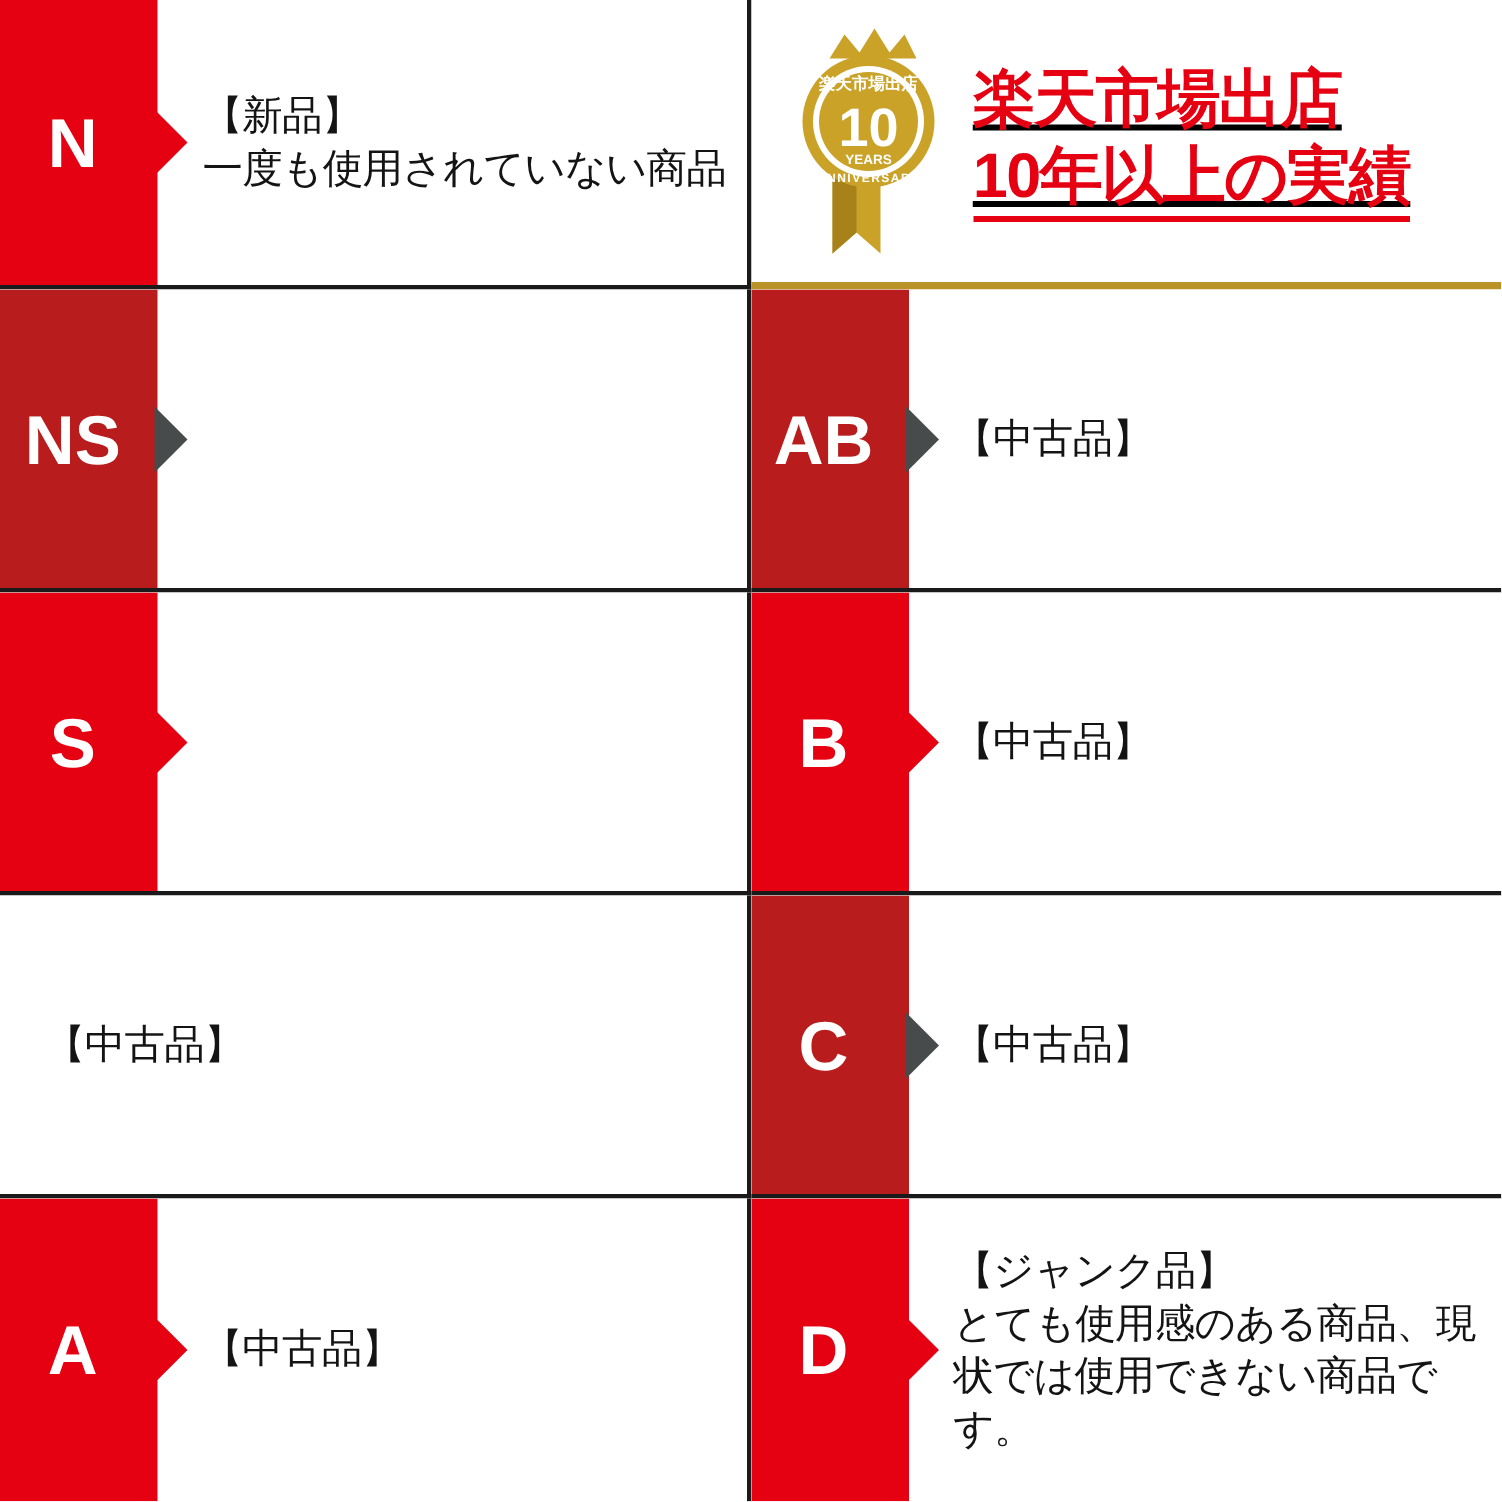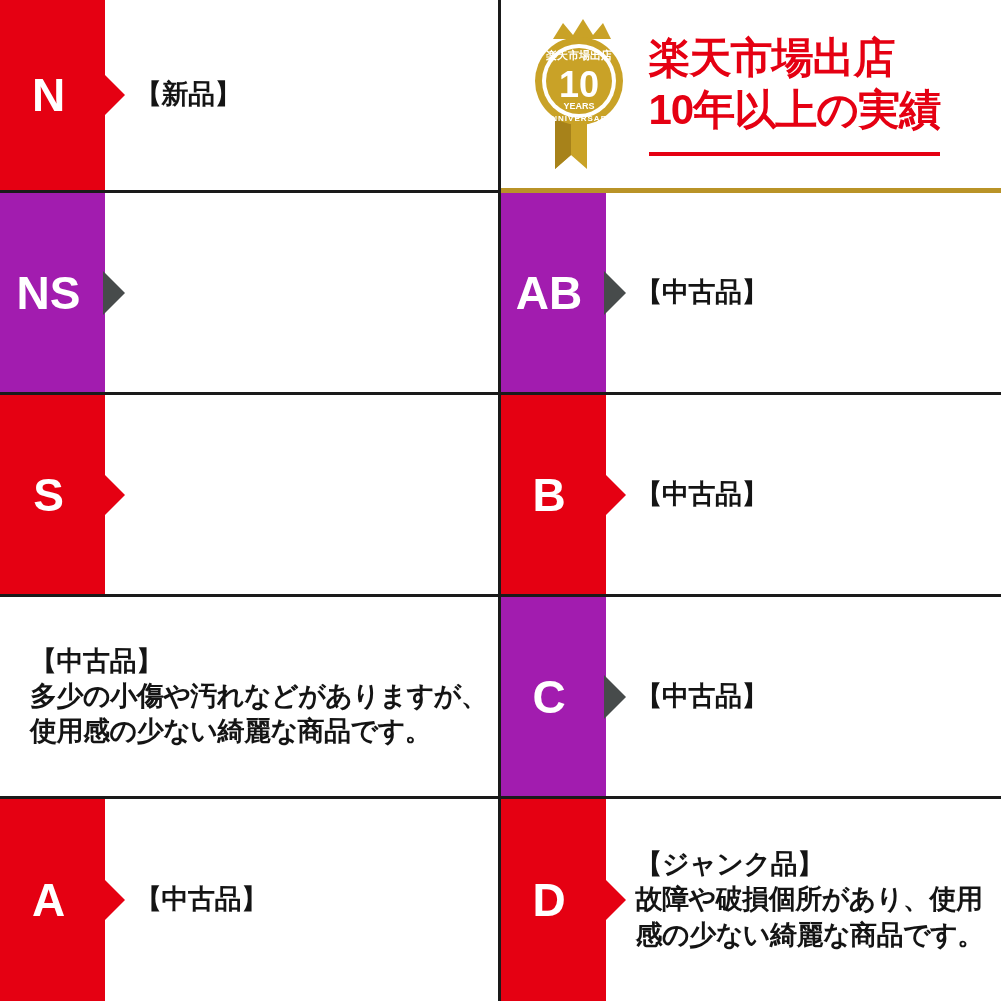--- a/index.html
+++ b/index.html
@@ -70,34 +70,34 @@
     top: 50%;
     transform: translateY(-50%);
     width: 0;
     height: 0;
     border-top: 22px solid transparent;
     border-bottom: 22px solid transparent;
     border-left: 22px solid currentColor;
     z-index: 1;
   }
   .grade.red { background: #e50012; color: #e50012; }
-  .grade.gray { background: #a21caf; color: #474b4b; }
+  .grade.gray { background: #b91c1c; color: #474b4b; }
   .grade.red .letter, .grade.gray .letter { color: #ffffff; }
 
   .desc {
     flex: 1 1 auto;
     padding: 10px 8px 10px 30px;
     box-sizing: border-box;
     display: flex;
     flex-direction: column;
     justify-content: center;
     color: #141414;
     font-size: 27px;
     line-height: 1.30;
-    font-weight: bold;
+    font-weight: normal;
     letter-spacing: -0.5px;
     word-break: break-all;
   }
   .desc .title {
     display: block;
   }
   .desc .body {
     display: block;
   }
 
@@ -105,20 +105,21 @@
   .banner {
     position: relative;
     display: flex;
     flex-direction: row;
     align-items: center;
     background: #ffffff;
     border-bottom: 5px solid #b99327;
     box-sizing: border-box;
     overflow: hidden;
     padding-left: 18px;
+    text-decoration: underline;
   }
   .medal {
     position: relative;
     flex: 0 0 120px;
     height: 170px;
     display: flex;
     align-items: flex-start;
     justify-content: center;
   }
   .medal svg { display: block; }
@@ -128,37 +129,38 @@
     padding-right: 6px;
     color: #e50012;
     font-weight: bold;
     font-size: 42px;
     line-height: 1.22;
     letter-spacing: -1px;
   }
   .banner-text .line2 {
     display: block;
     border-bottom: 4px solid #e50012;
-    padding-bottom: 17px;
+    padding-bottom: 2px;
     width: fit-content;
   }
   .banner-text .line1 { display: block; }
 </style>
 </head>
 <body>
 
 <div id="page">
   <div class="grid">
 
     <div class="cell">
       <div class="grade red">
         <span class="letter">N</span>
       </div>
       <div class="desc">
         <span class="title">【新品】</span>
+        <span class="body">一度も使用されていない商品</span>
       </div>
     </div>
 
     <div class="cell col2 banner">
       <div class="medal">
         <svg width="120" height="170" viewBox="0 0 120 170" xmlns="http://www.w3.org/2000/svg">
 
           <polygon points="36,105 36,160 52,146 68,160 68,105" fill="#c9a227"></polygon>
           <polygon points="36,105 36,160 52,146 52,105" fill="#a7821a"></polygon>
 
@@ -209,21 +211,20 @@
         <span class="letter">B</span>
       </div>
       <div class="desc">
         <span class="title">【中古品】</span>
       </div>
     </div>
 
     <div class="cell">
       <div class="desc">
         <span class="title">【中古品】</span>
-        <span class="body">多少の小傷や汚れなどがありますが、使用感の少ない綺麗な商品です。</span>
       </div>
     </div>
 
     <div class="cell col2">
       <div class="grade gray">
         <span class="letter">C</span>
       </div>
       <div class="desc">
         <span class="title">【中古品】</span>
       </div>
@@ -237,18 +238,18 @@
         <span class="title">【中古品】</span>
       </div>
     </div>
 
     <div class="cell col2 lastrow">
       <div class="grade red">
         <span class="letter">D</span>
       </div>
       <div class="desc">
         <span class="title">【ジャンク品】</span>
-        <span class="body">故障や破損個所があり、使用感の少ない綺麗な商品です。</span>
+        <span class="body">とても使用感のある商品、現状では使用できない商品です。</span>
       </div>
     </div>
 
   </div>
 </div>
 
 </body></html>

